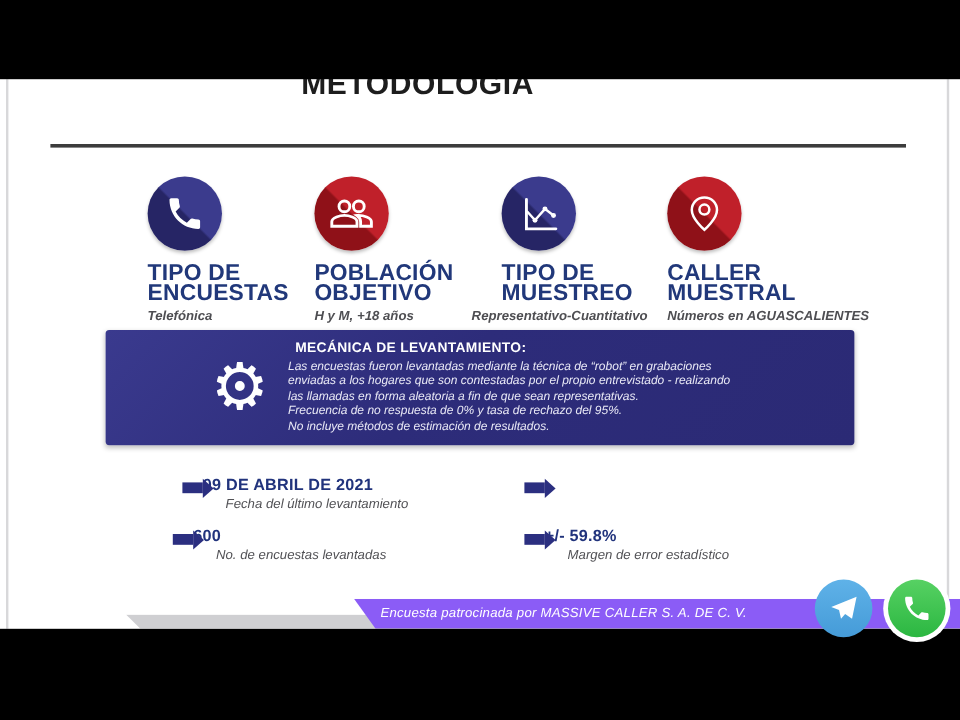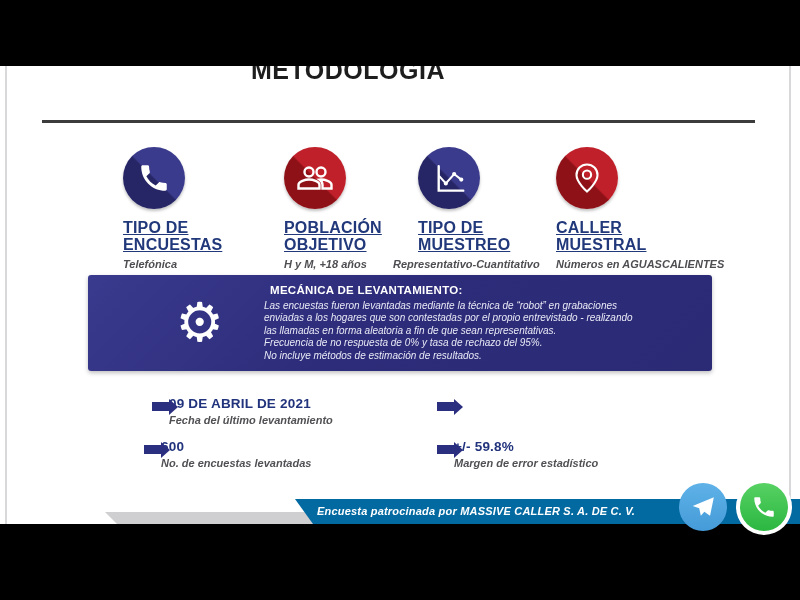--- a/index.html
+++ b/index.html
@@ -19,76 +19,76 @@
   .edge-right{left:789px;}
   
   .slide-title{
     top:56px;left:0;width:696px;text-align:center;z-index:2;
     font-size:25px;font-weight:800;color:#1d1d1d;letter-spacing:.5px;margin:0;
   }
   .title-rule{left:42px;top:120px;width:713px;height:3px;background:#3c3c3c;z-index:2;}
   
   .col{top:147px;z-index:2;}
   .col1{left:123px;width:150px;}
-  .col2{left:284px;width:150px;}
+  .col2{left:262px;width:150px;}
   .col3{left:418px;width:180px;}
   .col4{left:556px;width:170px;}
   .bubble{
     width:62px;height:62px;border-radius:50%;
     display:flex;align-items:center;justify-content:center;
     box-shadow:0 2px 3px rgba(0,0,0,.25);
   }
   .bubble-navy{background:linear-gradient(225deg,#3b3b8d 49%,#262565 51%);}
   .bubble-red{background:linear-gradient(225deg,#c0202a 49%,#8f1118 51%);}
   .col-label{
-    margin-top:10px;font-size:16px;line-height:17px;font-weight:bold;
-    color:#21387a;white-space:pre-line;letter-spacing:.2px;text-decoration:underline;
+    margin-top:10px;font-size:19px;line-height:17px;font-weight:bold;
+    color:#21387a;white-space:pre-line;letter-spacing:.2px;
   }
   .col-sub{
     margin-top:5px;font-size:11px;font-style:italic;font-weight:600;
     color:#4e4e52;white-space:nowrap;
   }
   .col3 .col-sub{margin-left:-25px;}
   
   .banner{
     left:88px;top:275px;width:624px;height:96px;border-radius:3px;z-index:2;
     background:linear-gradient(135deg,#3a3a8e 0%,#2d2c7a 45%,#2b2a75 100%);
     display:flex;align-items:center;box-shadow:0 2px 4px rgba(0,0,0,.25);
   }
   .gear-box{width:152px;display:flex;justify-content:flex-end;padding-right:16px;box-sizing:border-box;}
   .gear-glyph{font-family:"DejaVu Sans",sans-serif;font-size:54px;line-height:1;color:#ffffff;}
-  .banner-text{flex:1;padding-right:26px;margin-left:24px;}
+  .banner-text{flex:1;padding-right:26px;}
   .banner-title{
     color:#ffffff;font-weight:bold;font-size:11.5px;margin:0 0 4px 6px;letter-spacing:.3px;
   }
   .banner-body{
     color:#e9e9f6;font-size:10px;line-height:12.5px;white-space:pre-line;margin:0;font-style:italic;
   }
   
   .fact{z-index:2;display:flex;}
   .fact-1{left:152px;top:396px;}
   .fact-2{left:144px;top:439px;}
   .fact-3{left:437px;top:396px;}
   .fact-4{left:437px;top:439px;}
   .fact-arrow{position:relative;width:17px;height:9px;background:#2b2f80;margin-top:6px;flex:0 0 auto;}
   .fact-arrow::after{
     content:"";position:absolute;right:-9px;top:-3.5px;width:0;height:0;
     border-left:9px solid #2b2f80;border-top:8px solid transparent;border-bottom:8px solid transparent;
   }
   .fact-value{font-size:13.5px;font-weight:bold;color:#21337c;letter-spacing:.2px;}
-  .fact-caption{margin-top:3px;font-size:11px;font-style:italic;font-weight:700;color:#515155;}
+  .fact-caption{margin-top:3px;font-size:11px;font-style:italic;font-weight:400;color:#515155;margin-left:19px;}
   
   .ribbon-gray{
     left:105px;top:512px;width:695px;height:12px;background:#cfcfd2;z-index:2;
     clip-path:polygon(0 0,100% 0,100% 100%,12px 100%);
   }
   .ribbon-blue{
-    left:295px;top:499px;width:505px;height:25px;background:#0369a1;z-index:3;
+    left:295px;top:499px;width:505px;height:25px;background:#8b5cf6;z-index:3;
     clip-path:polygon(0 0,100% 0,100% 100%,18px 100%);
-    color:#ffffff;font-size:11px;font-weight:bold;font-style:italic;
+    color:#ffffff;font-size:11px;font-weight:normal;font-style:italic;
     line-height:25px;padding-left:22px;box-sizing:border-box;letter-spacing:.2px;
   }
   
   .social{z-index:6;border-radius:50%;display:flex;align-items:center;justify-content:center;cursor:pointer;}
   .telegram{left:679px;top:483px;width:48px;height:48px;background:linear-gradient(#5fb2e8,#459bd8);}
   .whatsapp{left:736px;top:479px;width:56px;height:56px;background:#ffffff;}
   .wa-inner{width:48px;height:48px;border-radius:50%;background:linear-gradient(#57d163,#2bb741);
     display:flex;align-items:center;justify-content:center;}
   svg{display:block;}
 </style>

